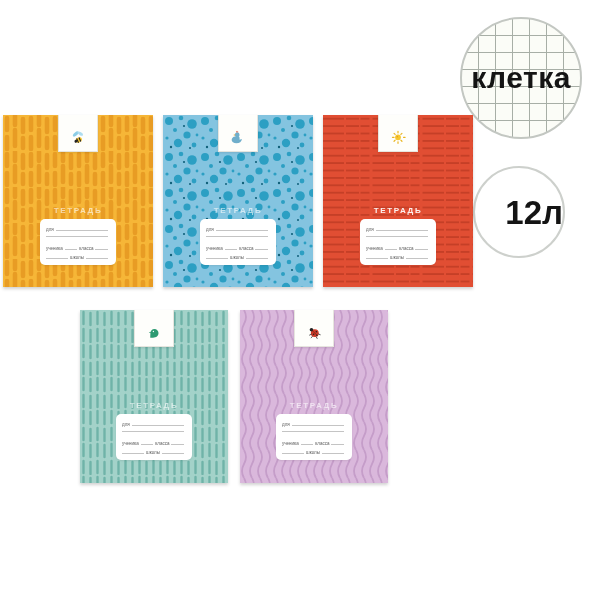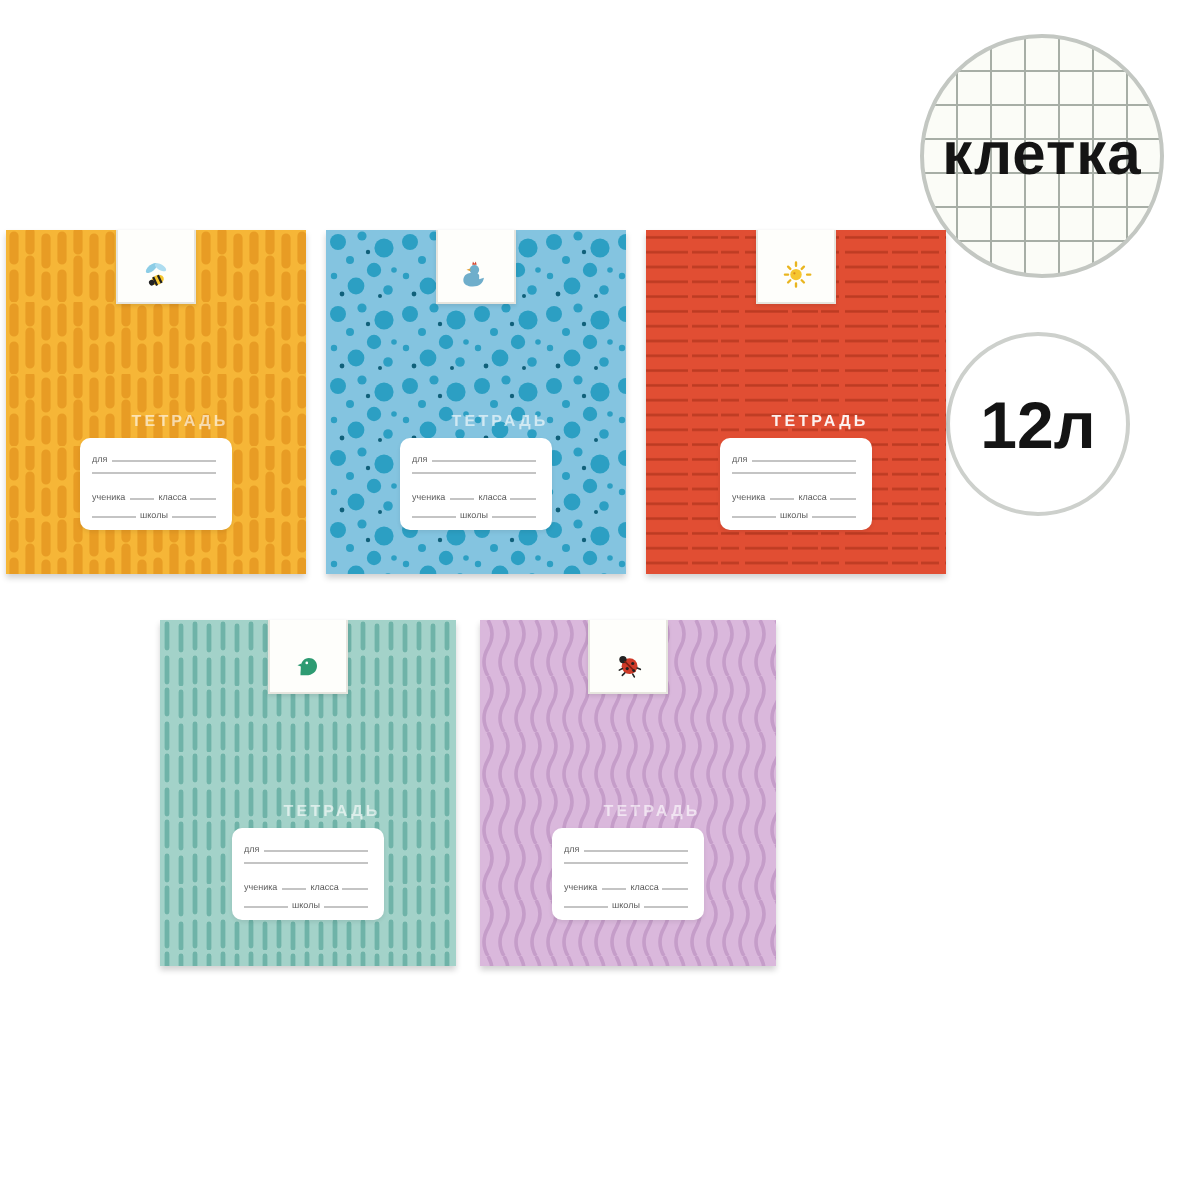--- a/index.html
+++ b/index.html
@@ -10,40 +10,40 @@
   .badge{position:absolute;border-radius:50%;display:flex;align-items:center;justify-content:center;
          box-sizing:border-box;background:#fff;border:2px solid #CDD0CC;z-index:1;}
   .badge .badge-text{font-weight:700;color:#141414;line-height:1;}
   #badge-kletka{left:460px;top:17px;width:122px;height:122px;
      background:
        repeating-linear-gradient(0deg,transparent 0 16px,#A7AEA6 16px 17px),
        repeating-linear-gradient(90deg,transparent 0 16px,#A7AEA6 16px 17px),
        #FBFCF7;
      border-color:#C3C7C2;}
   #badge-kletka .badge-text{font-size:30px;letter-spacing:.5px;}
-  #badge-12l{left:473px;top:166px;width:92px;height:92px;}
+  #badge-12l{left:473px;top:166px;width:92px;height:92px;justify-content:flex-end;}
   #badge-12l .badge-text{font-size:33px;}
   #badge-a5{left:475px;top:276px;width:91px;height:91px;}
   #badge-a5 .badge-text{font-size:42px;}
 
   
   .nb{position:absolute;z-index:2;box-shadow:0 2px 3px rgba(0,0,0,.18);}
   .nb svg.cover{position:absolute;left:0;top:0;display:block;}
   #nb1{left:3px;top:115px;width:150px;height:172px;}
   #nb2{left:163px;top:115px;width:150px;height:172px;}
   #nb3{left:323px;top:115px;width:150px;height:172px;}
   #nb4{left:80px;top:310px;width:148px;height:173px;}
   #nb5{left:240px;top:310px;width:148px;height:173px;}
 
   .tab{position:absolute;left:50%;top:0;transform:translateX(-50%);width:40px;height:37px;
        background:#FEFEFB;border:1px solid #E6E5DE;border-top:none;box-sizing:border-box;
        display:flex;align-items:flex-end;justify-content:center;box-shadow:0 1px 2px rgba(0,0,0,.10);}
   .tab svg{display:block;margin-bottom:5px;}
 
-  .nb-title{position:absolute;top:91px;left:12px;width:100%;text-align:center;
+  .nb-title{position:absolute;top:91px;left:0;width:100%;text-align:center;
             font-size:8px;font-weight:700;letter-spacing:1.6px;color:rgba(255,255,255,.62);}
   .nb.strong-title .nb-title{color:rgba(255,255,255,.92);}
 
   .card{position:absolute;left:50%;transform:translateX(-50%);top:104px;width:76px;height:46px;
         background:#ffffff;border-radius:5px;box-sizing:border-box;padding:4px 6px 0 6px;
         box-shadow:0 1px 2px rgba(0,0,0,.08);}
   .crow{display:flex;align-items:flex-end;margin-top:4px;font-size:4.5px;line-height:5px;color:#5c5c5c;}
   .crow.gap{margin-top:8px;}
   .cw{white-space:nowrap;}
   .cl{flex:1;height:1px;background:#c4c4c4;margin:0 2px 1px 2px;min-width:4px;}

